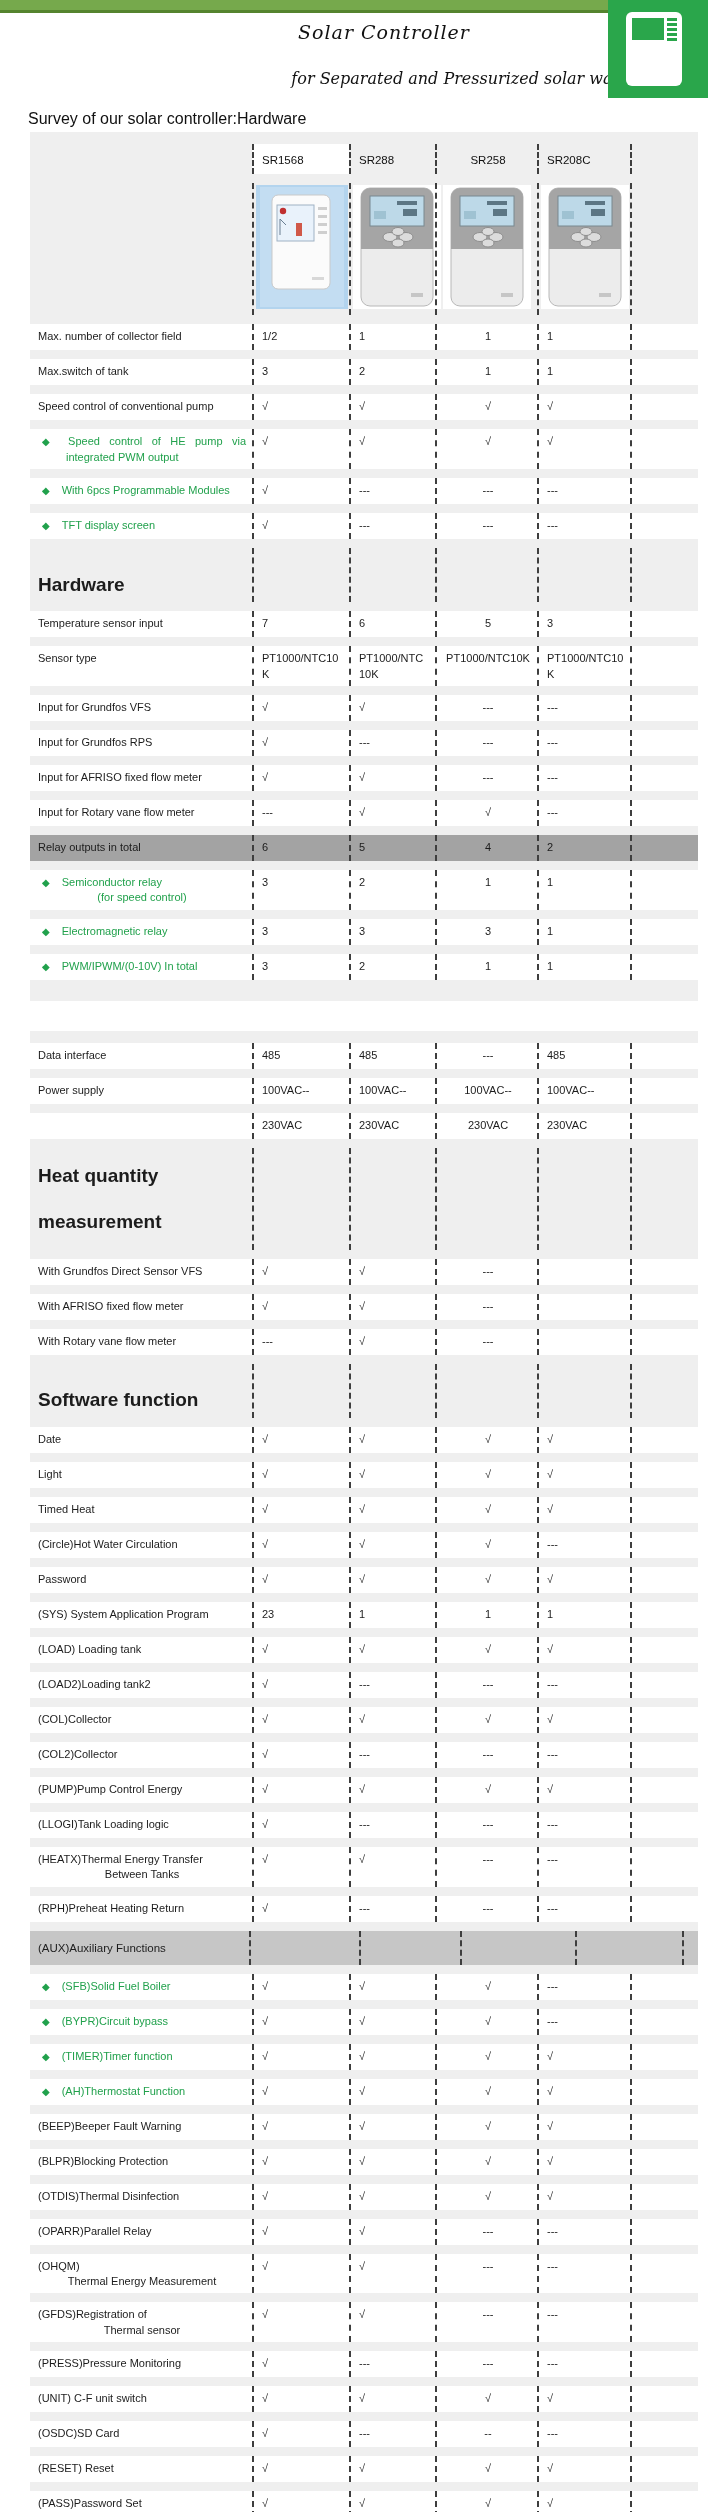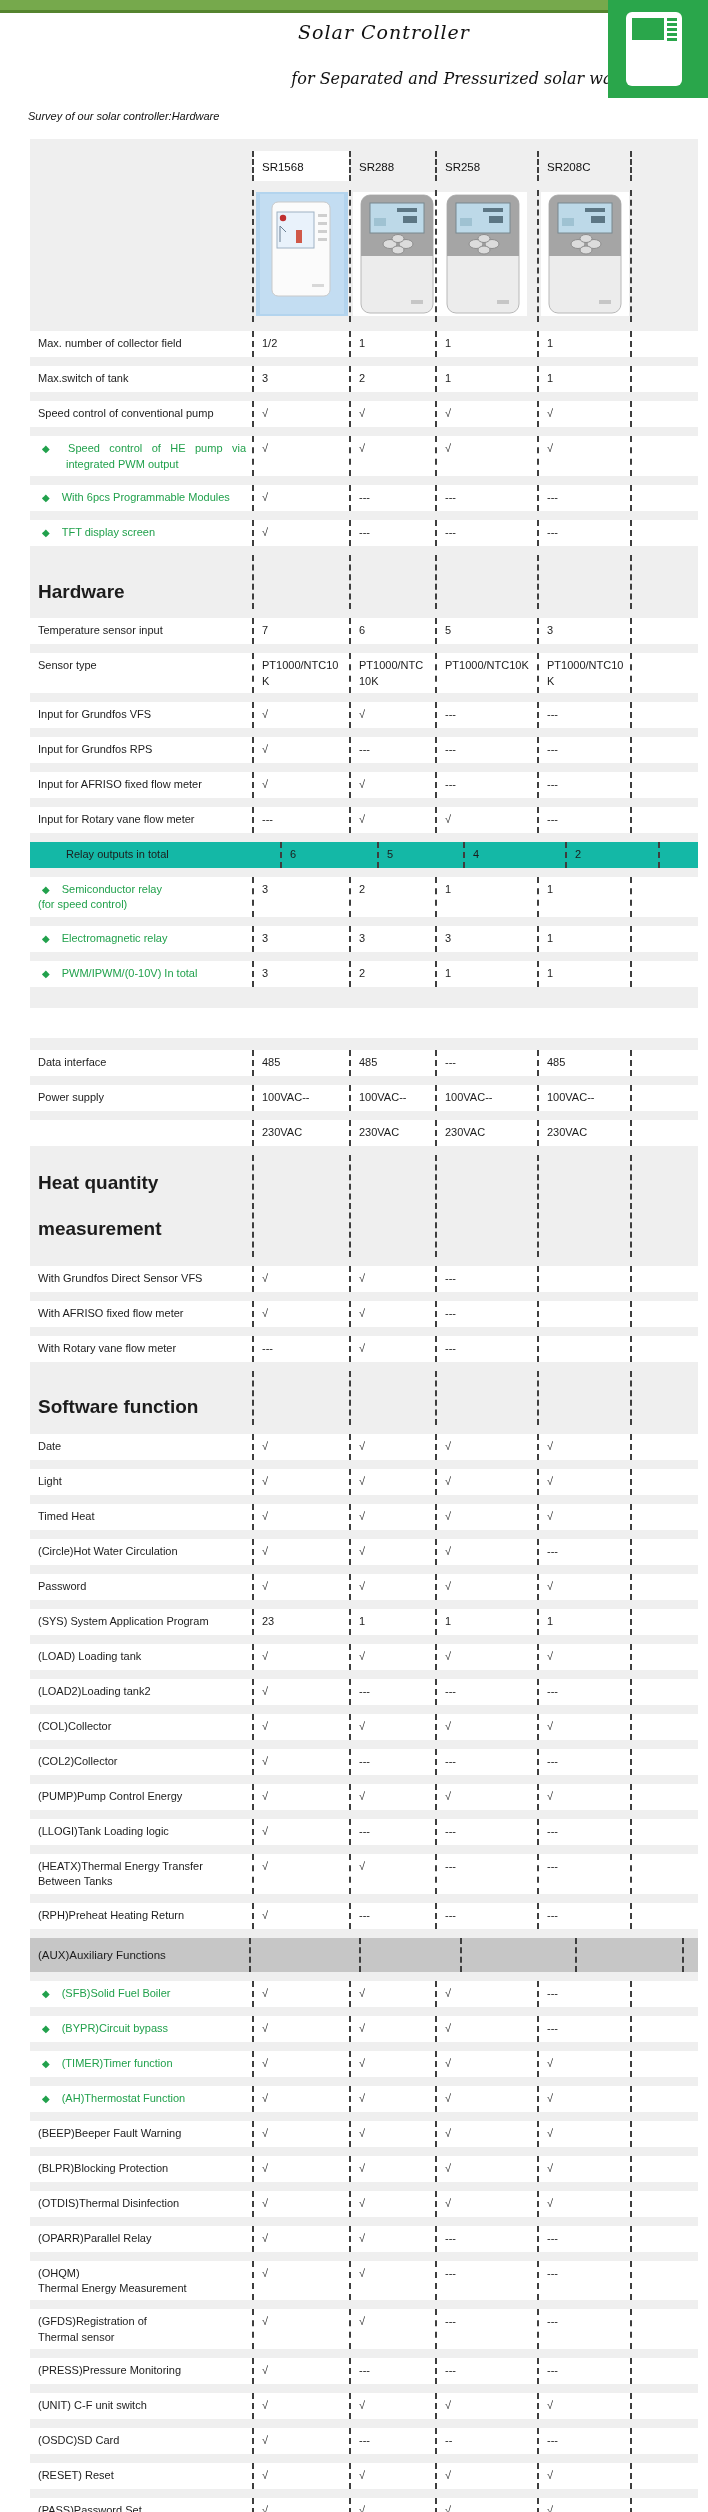--- a/index.html
+++ b/index.html
@@ -21,55 +21,55 @@
   .title{
     margin-top:8px;padding-left:60px;text-align:center;
     font-family:"DejaVu Serif", serif;font-style:italic;
     font-size:19px;letter-spacing:1px;color:#111;
   }
   .subtitle{
     margin-top:26px;padding-right:14px;text-align:right;
     font-family:"DejaVu Serif", serif;font-style:italic;
     font-size:16px;color:#111;
   }
-  .survey{margin:22px 0 17px 28px;font-size:11px;color:#111;font-style:italic;}
+  .survey{margin:22px 0 4px 28px;font-size:16px;color:#111;}
   
   .tbl{background:#efefef;margin:3px 10px 0 30px;padding:12px 0 12px 0;}
   .tbl + .tbl{margin-top:30px;}
   .trow{display:flex;background:#ffffff;margin-bottom:9px;min-height:26px;align-items:stretch;}
   .cell{box-sizing:border-box;padding:5px 6px 4px 8px;font-size:11px;line-height:1.4;}
   .c-label{width:222px;}
   .c-1{width:97px;}
   .c-2{width:86px;}
-  .c-3{width:102px;}
+  .c-3{width:102px;text-align:center;}
   .c-4{width:93px;}
   .c-5{flex:1;}
   .c-v{border-left:2px dashed #3e3e3e;word-break:break-all;}
   
   .trow.header{background:transparent;min-height:30px;}
   .trow.header .c-v{font-size:11.5px;color:#111;padding-top:8px;}
   .trow.header .first{background:#ffffff;}
   
   .trow.images{background:transparent;min-height:128px;}
   .trow.images .cell{padding:2px;}
   
   .trow.section{background:transparent;min-height:54px;}
   .trow.section .c-label{font-weight:bold;font-size:19px;display:flex;flex-direction:column;justify-content:flex-end;}
   .trow.section.xtall{min-height:100px;}
   .trow.section.xtall .sline{margin:10px 0;}
   
-  .trow.blue{background:#14b8a6;padding-left:28px;}
+  .trow.blue{background:#a3a3a3;}
   .trow.grayhdr{background:#c6c6c6;min-height:34px;gap:24px;}
   .trow.grayhdr .c-label{display:flex;align-items:center;font-size:11.5px;}
   
   .green-label{color:#21a14c;}
   .bullet{color:#21a14c;font-size:10px;margin:0 12px 0 4px;}
   .glab{text-align:justify;display:block;padding-left:28px;text-indent:-28px;}
   .glab .bullet{text-indent:0;}
-  .l2{display:block;}
+  .l2{display:block;text-align:center;}
   .check{color:#2c2c2c;}
 </style>
 </head>
 <body>
 
 <div class="topbar"></div>
 
 <div class="logo">
   <div class="panel">
     <div class="screen"></div>

